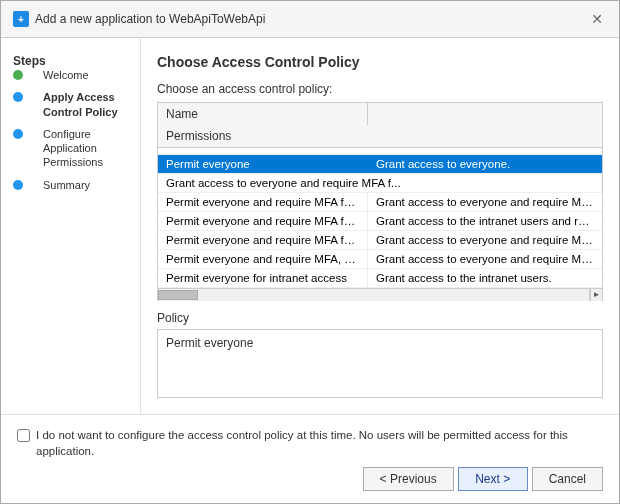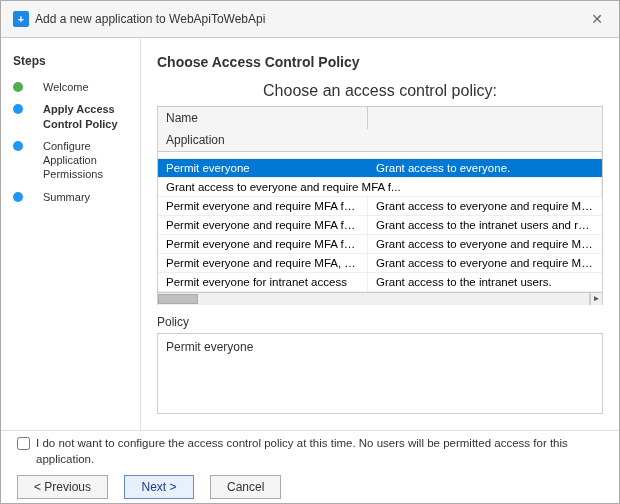--- a/index.html
+++ b/index.html
@@ -71,21 +71,20 @@
     .sidebar {
       width: 140px;
       background: #fff;
       border-right: 1px solid #e0e0e0;
       padding: 16px 12px;
     }
     .sidebar-title {
       font-weight: bold;
       font-size: 12px;
       color: #333;
-      margin-bottom: 12px;
     }
     .step-item {
       display: flex;
       align-items: flex-start;
       gap: 20px;
       margin-bottom: 8px;
       cursor: pointer;
     }
     .step-dot {
       width: 10px;
@@ -109,24 +108,23 @@
       flex-direction: column;
       overflow: hidden;
     }
     .page-title {
       font-weight: bold;
       font-size: 14px;
       color: #333;
       margin-bottom: 12px;
     }
     .section-label {
-      font-size: 16px;
+      font-size: 12px;
       color: #333;
       margin-bottom: 6px;
-      text-align: center;
     }
     .table-container {
       border: 1px solid #ccc;
       flex-shrink: 0;
       overflow: hidden;
     }
     .table-header {
       display: flex;
       background: #f5f5f5;
       border-bottom: 1px solid #ccc;
@@ -214,42 +212,43 @@
       border: 1px solid #ccc;
       flex: 1;
       padding: 6px 8px;
       font-size: 12px;
       color: #333;
       background: #fff;
       overflow-y: auto;
     }
     .footer {
       border-top: 1px solid #e0e0e0;
-      padding: 4px 16px;
+      padding: 12px 16px;
       display: flex;
       flex-direction: column;
       gap: 8px;
     }
     .checkbox-row {
       display: flex;
       align-items: flex-start;
       gap: 6px;
     }
     .checkbox-row input[type="checkbox"] {
       margin-top: 2px;
       flex-shrink: 0;
     }
     .checkbox-label {
       font-size: 11.5px;
       color: #333;
       line-height: 1.4;
     }
     .button-row {
       display: flex;
-      gap: 16px;
+      justify-content: flex-end;
+      gap: 4px;
     }
     .btn {
       padding: 4px 16px;
       font-size: 12px;
       border: 1px solid #aaa;
       background: #f5f5f5;
       cursor: pointer;
       color: #333;
       min-width: 70px;
     }
@@ -295,21 +294,21 @@
     </div>
 
     <div class="main">
       <div class="page-title">Choose Access Control Policy</div>
 
       <div class="section-label">Choose an access control policy:</div>
 
       <div class="table-container">
         <div class="table-header">
           <div class="table-header-cell">Name</div>
-          <div class="table-header-cell">Application</div>
+          <div class="table-header-cell">Permissions</div>
         </div>
         <div class="table-body" id="table-body">
         <div class="table-row">
               <div class="table-cell"></div>
             </div>
             <div class="table-row selected">
               <div class="table-cell">Permit everyone</div>
               <div class="table-cell">Grant access to everyone.</div>
             </div>
             <div class="table-row">

